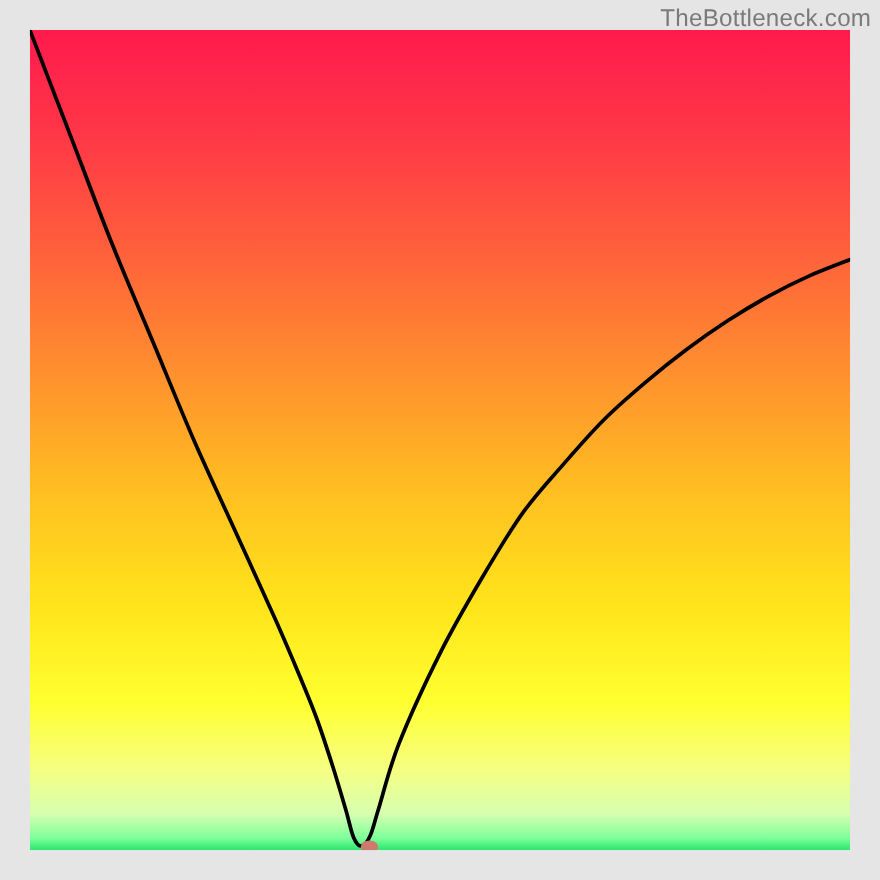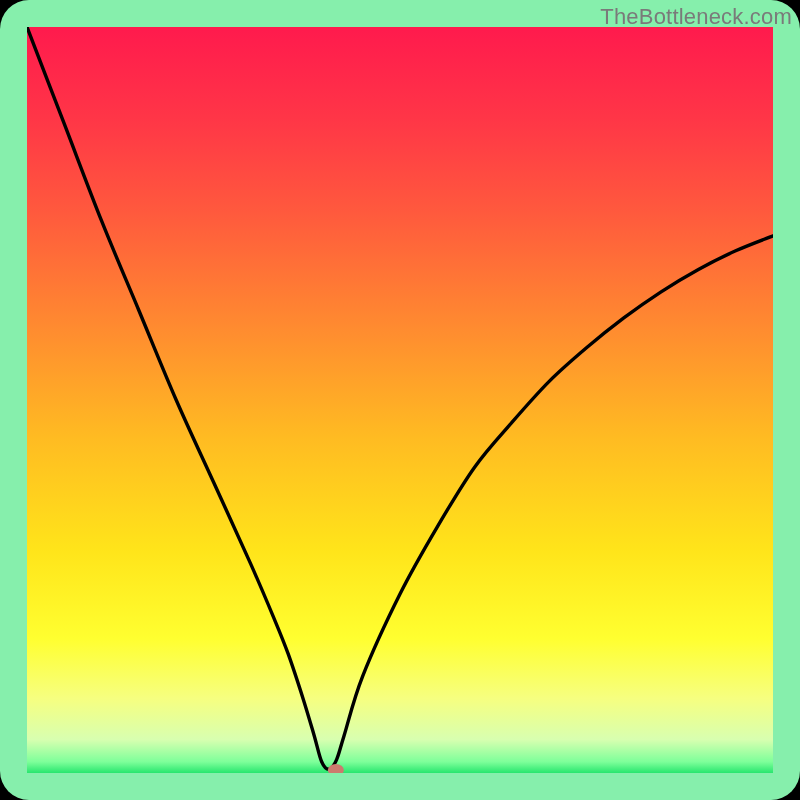--- a/index.html
+++ b/index.html
@@ -7,22 +7,21 @@
     padding: 0;
     width: 800px;
     height: 800px;
     background: #000;
     overflow: hidden;
     font-family: Arial, Helvetica, sans-serif;
   }
   .frame {
     position: absolute;
     inset: 0;
-    background: #86efac;
-    border-radius: 29px;
+    background: #e5e5e5;
   }
   .plot {
     position: absolute;
     left: 27px;
     top: 27px;
     width: 746px;
     height: 746px;
     overflow: hidden;
   }
   .gradient {

